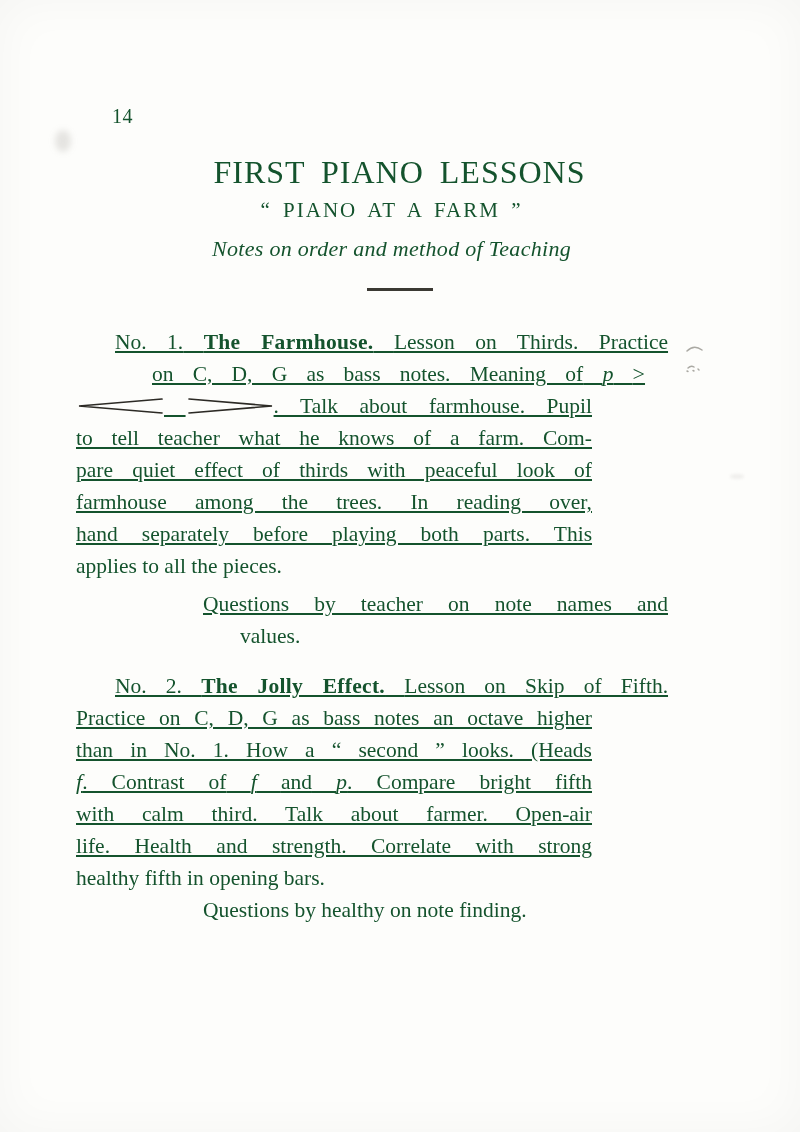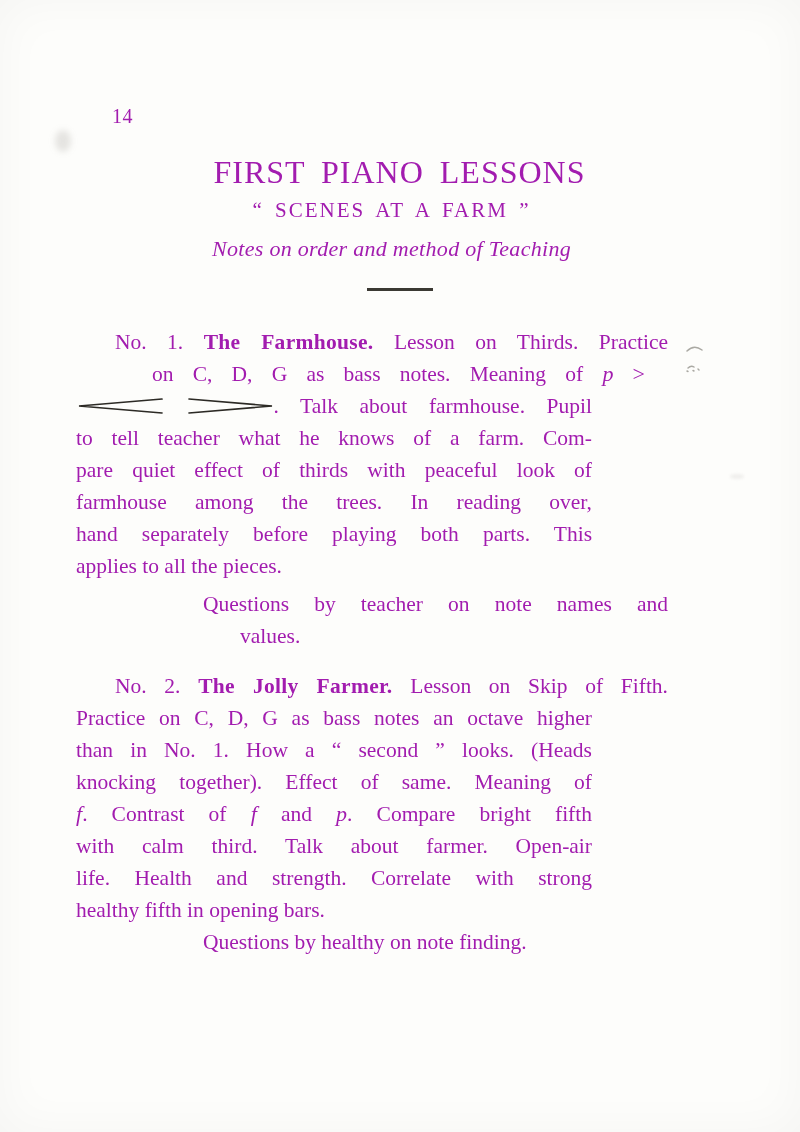--- a/index.html
+++ b/index.html
@@ -2,21 +2,21 @@
 <html><head>
 <meta charset="utf-8">
 <style>
   html, body { margin: 0; padding: 0; background: #ffffff; }
   .page {
     position: relative;
     width: 800px;
     height: 1132px;
     background: #fdfdfb;
     font-family: "Liberation Serif", "DejaVu Serif", serif;
-    color: #a21caf;
+    color: #14532d;
     overflow: hidden;
     box-shadow: inset 0 0 50px rgba(0,0,0,0.035);
   }
   .page-number {
     position: absolute;
     left: 112px;
     top: 105px;
     font-size: 20px;
     letter-spacing: 0.5px;
   }
@@ -72,21 +72,21 @@
     width: 800px;
     font-size: 21.5px;
     line-height: 32px;
   }
   .line { white-space: normal; }
   .l-first { margin-left: 115px; width: 553px; }
   .l-cont  { margin-left: 76px; width: 516px; }
   .l-cont-short { margin-left: 152px; width: 493px; }
   .l-q1 { margin-left: 203px; width: 465px; }
   .l-q2 { margin-left: 240px; }
-  .just { text-align: justify; text-align-last: justify; text-justify: inter-word; }
+  .just { text-align: justify; text-align-last: justify; text-justify: inter-word; text-decoration: underline; }
   .bold { font-weight: bold; letter-spacing: 0.3px; }
   .dyn { font-style: italic; font-size: 22px; }
   .gt { font-size: 22px; }
   .gap-questions { margin-top: 6px; }
   .gap-lesson { margin-top: 18px; }
   .hairpin { vertical-align: -2px; }
   .hairpin path { stroke: #2c2a25; stroke-width: 1.7; fill: none; stroke-linecap: round; }
   .pencil-mark { position: absolute; left: 680px; top: 342px; opacity: 0.75; }
   .pencil-mark path { stroke: #8f8d86; stroke-width: 1.5; fill: none; stroke-linecap: round; }
   .smudge {
@@ -99,21 +99,21 @@
 </style>
 </head>
 <body>
 
 <div class="page">
 
   <div class="page-number">14</div>
 
   <div class="header-block">
     <h1 class="title">FIRST PIANO LESSONS</h1>
-    <div class="subtitle">“ SCENES AT A FARM ”</div>
+    <div class="subtitle">“ PIANO AT A FARM ”</div>
     <div class="tagline">Notes on order and method of Teaching</div>
   </div>
 
   <div class="divider"></div>
 
   <main class="text-col">
 
     <section>
       <div class="line l-first just">
         <span>No. 1.</span>
@@ -141,26 +141,25 @@
     </section>
 
     <section class="gap-questions">
       <div class="line l-q1 just">Questions by teacher on note names and</div>
       <div class="line l-q2">values.</div>
     </section>
 
     <section class="gap-lesson">
       <div class="line l-first just">
         <span>No. 2.</span>
-        <span class="bold">The Jolly Farmer.</span>
+        <span class="bold">The Jolly Effect.</span>
         <span>Lesson on Skip of Fifth.</span>
       </div>
       <div class="line l-cont just">Practice on C, D, G as bass notes an octave higher</div>
       <div class="line l-cont just">than in No. 1.  How a “ second ” looks.  (Heads</div>
-      <div class="line l-cont just">knocking together).  Effect of same.  Meaning of</div>
       <div class="line l-cont just">
         <span class="dyn">f</span><span>.  Contrast of</span>
         <span class="dyn">f</span>
         <span>and</span>
         <span class="dyn">p</span><span>.  Compare bright fifth</span>
       </div>
       <div class="line l-cont just">with calm third.  Talk about farmer.  Open-air</div>
       <div class="line l-cont just">life.  Health and strength.  Correlate with strong</div>
       <div class="line l-cont">healthy fifth in opening bars.</div>
     </section>

